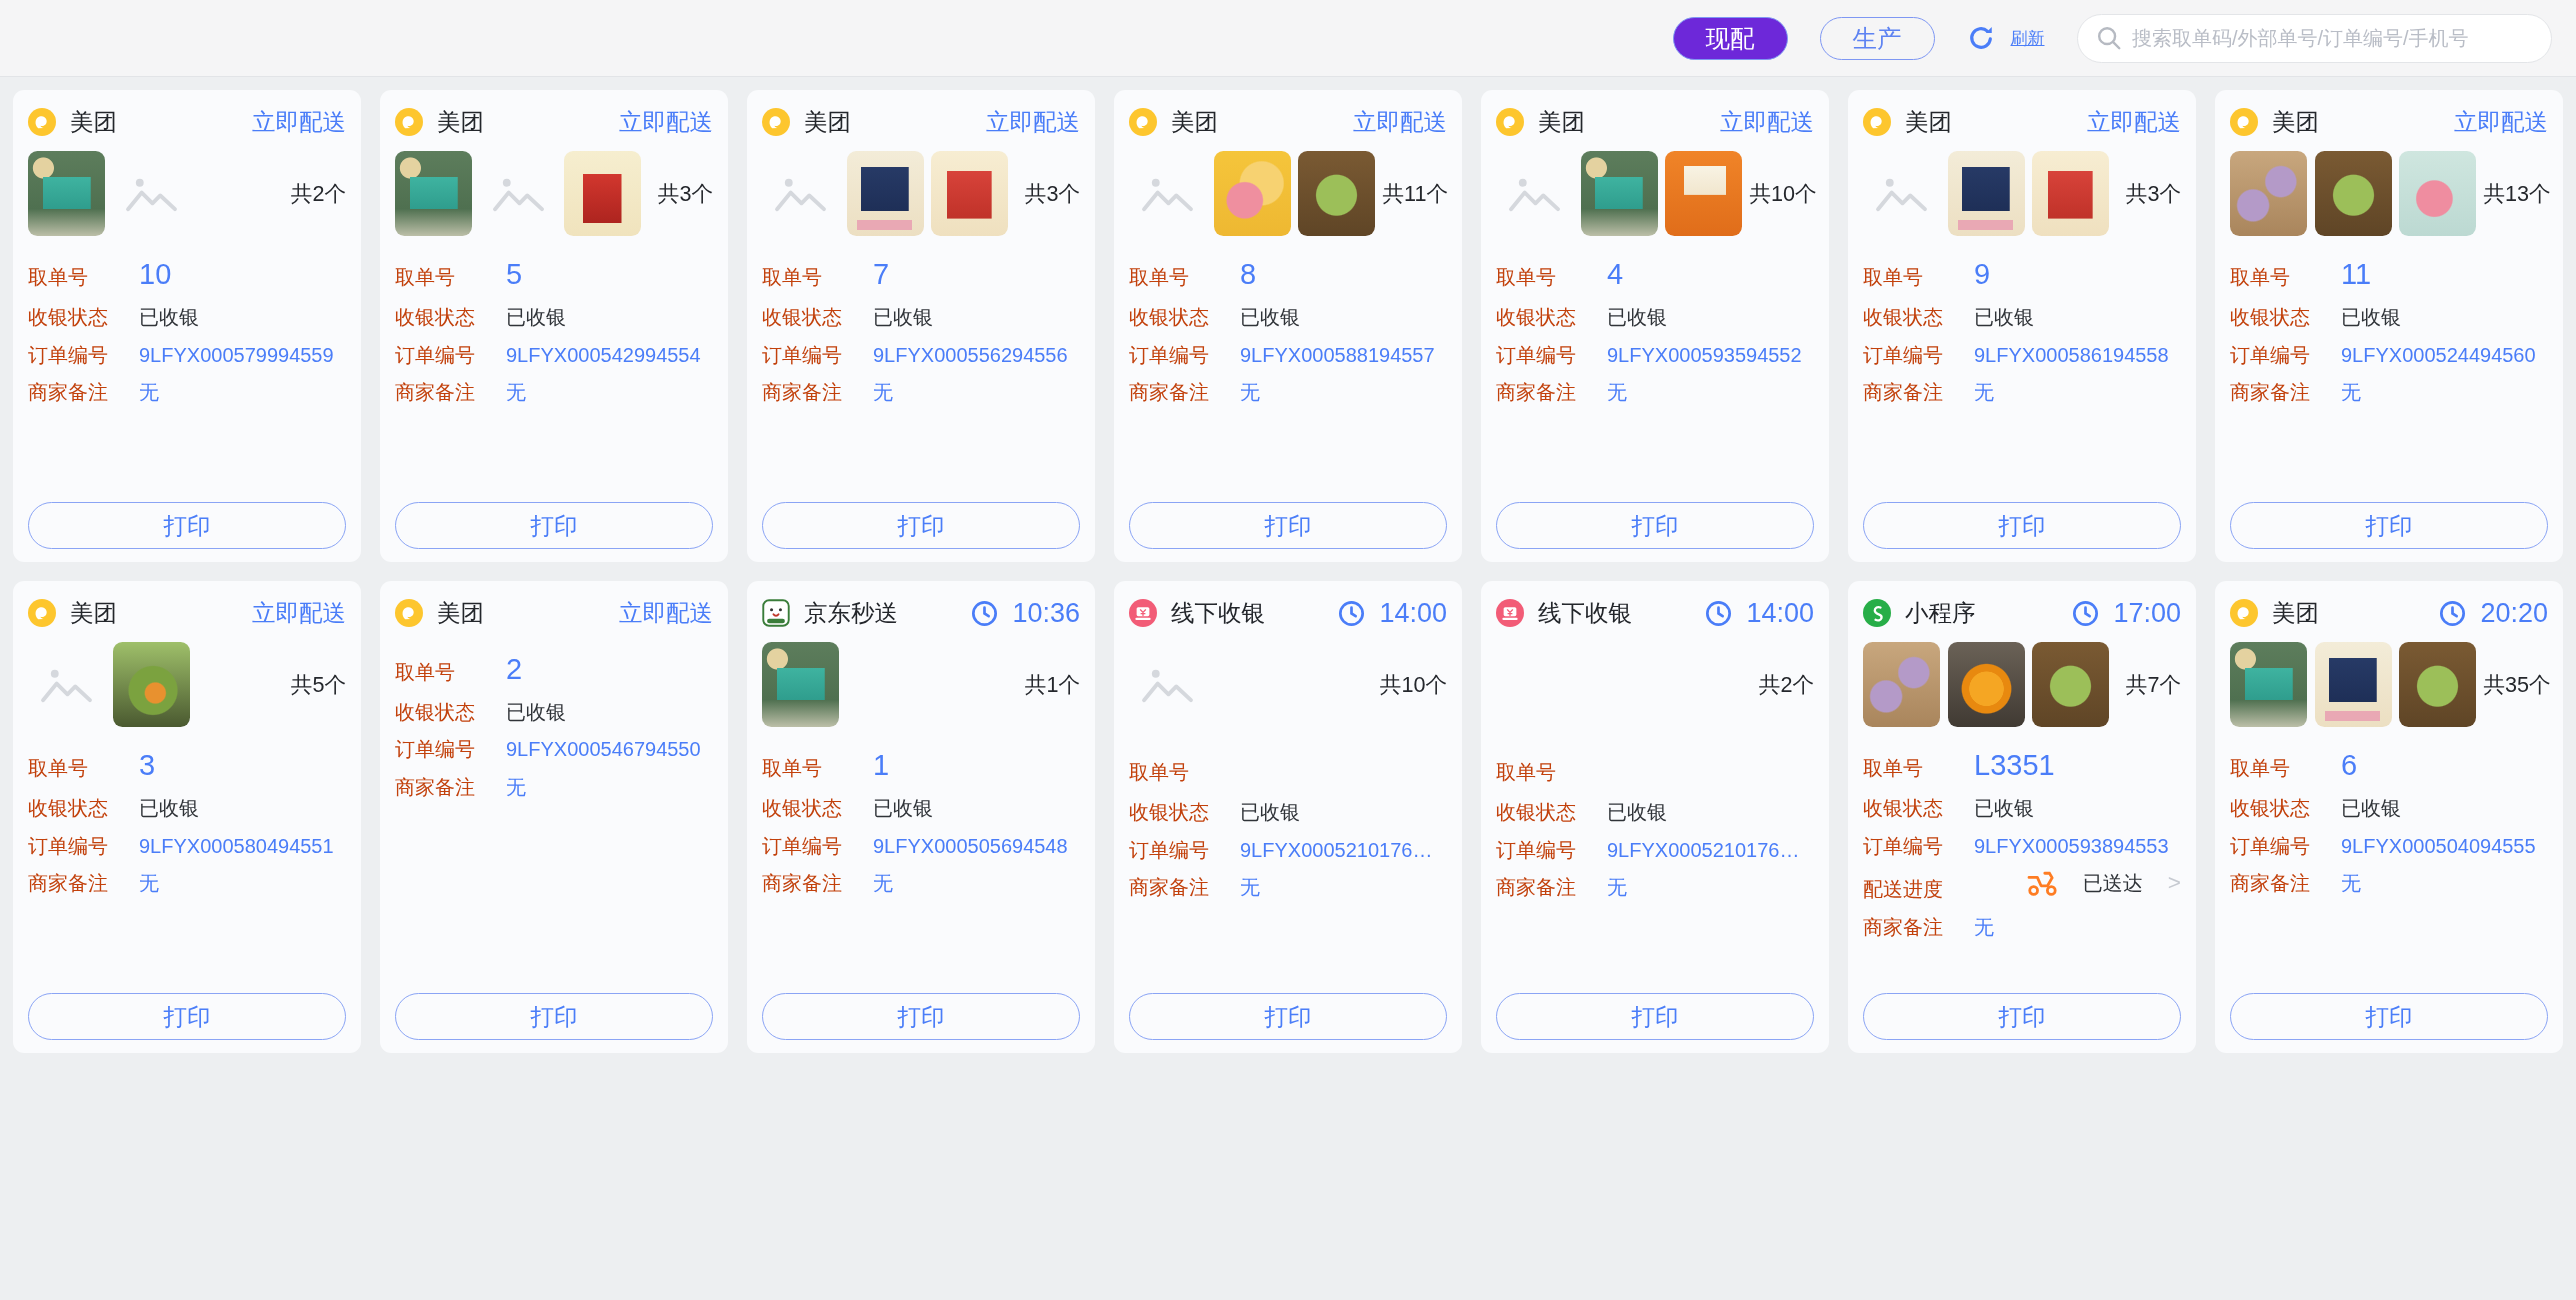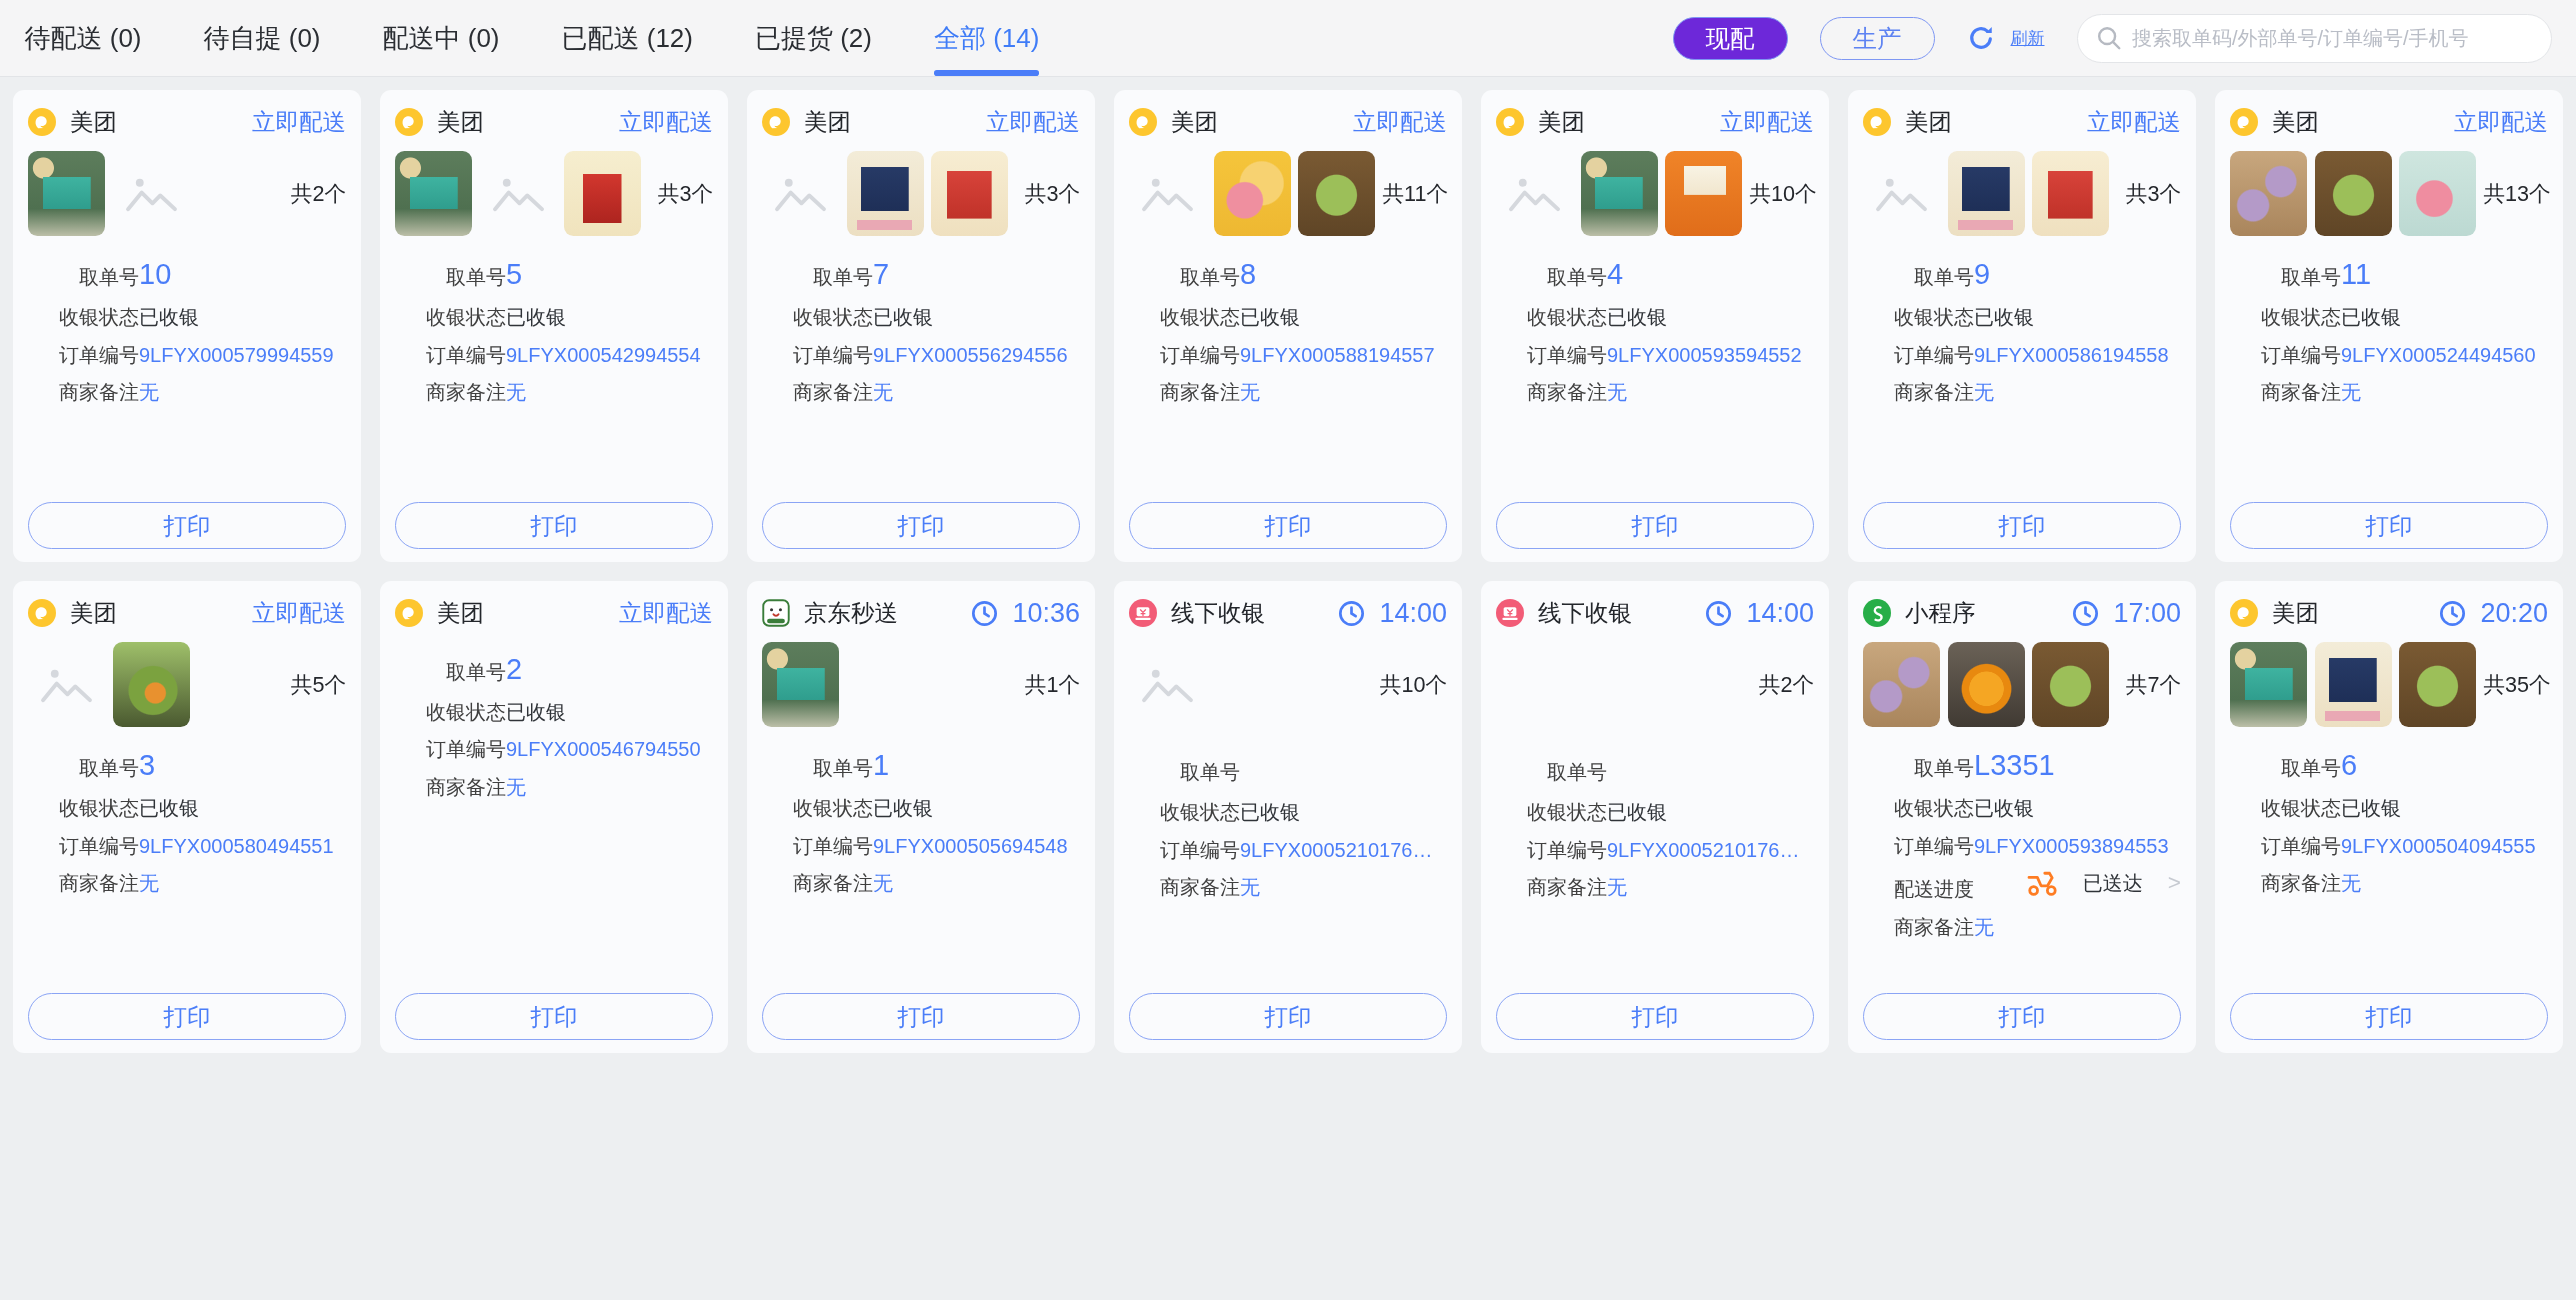--- a/index.html
+++ b/index.html
@@ -63,21 +63,21 @@
   .timewrap { display:flex; align-items:center; gap:14px; }
   .timewrap svg { width:27px; height:27px; }
   .time { font-size:27px; color:#4a7df8; }
   .thumbs { margin-top:9.4px; height:87px; display:flex; align-items:center; gap:7.5px; }
   .thumb { width:77px; height:85px; border-radius:9.4px; flex:none; }
   .thumb.ph { background:transparent; display:flex; align-items:center; justify-content:center; }
   .thumb.ph svg { width:55px; height:43px; }
   .count { margin-left:auto; font-size:21.6px; color:#24272c; white-space:nowrap; }
   .fields { margin-top:21px; }
   .frow { display:flex; align-items:baseline; margin-bottom:10.3px; min-height:24.5px; }
-  .flabel { width:111px; flex:none; font-size:20px; color:#404040; white-space:nowrap;text-align:right; }
+  .flabel { width:111px; flex:none; font-size:20px; color:#c2410c; white-space:nowrap; }
   .fvalue { font-size:20px; color:#2f3338; white-space:nowrap; overflow:hidden; text-overflow:ellipsis; max-width:198px; }
   .fvalue.link { color:#4a7df8; }
   .frow.pickup { margin-bottom:13px; }
   .frow.pickup .fvalue { font-size:29px; color:#4a7df8; min-height:30px; }
   .dval { margin-left:auto; display:flex; align-items:center; gap:25px; font-size:20px; color:#2f3338; cursor:pointer; }
   .dval svg { width:32px; height:26px; }
   .chev { color:#c6cad1; font-size:22.6px; }
   .print-btn {
     margin-top:auto; height:47px; width:100%; border:1.9px solid #8aa4f5;
     border-radius:24.5px; background:transparent; color:#4a7df8; font-size:23.5px;
@@ -120,28 +120,20 @@
     linear-gradient(#f8f3e4,#f1e6cd) 56% 26% / 55% 34% no-repeat,
     linear-gradient(180deg,#f08428,#e06d1a); }
   .t-orangeyolk { background:
     radial-gradient(circle at 50% 55%, #f5a623 0 28%, #e8890f 29% 40%, rgba(0,0,0,0) 42%),
     linear-gradient(180deg,#6b6257,#403a33); }
 </style>
 </head>
 <body>
 
 <div class="topbar">
-  <div class="tabs" id="tabs">
-      <div class="tab">待配送 (0)</div>
-      <div class="tab">待自提 (0)</div>
-      <div class="tab">配送中 (0)</div>
-      <div class="tab">已配送 (12)</div>
-      <div class="tab">已提货 (2)</div>
-      <div class="tab active">全部 (14)</div>
-    </div>
   <div class="topbar-right">
     <div class="pill primary">现配</div>
     <div class="pill ghost">生产</div>
     <div class="refresh">
       <svg viewBox="0 0 30 30">
         <path d="M25 16a10 10 0 1 1-3.2-8.4" fill="none" stroke="#4a7df8" stroke-width="3.4" stroke-linecap="round"></path>
         <path d="M26.5 3.2v6.4h-6.4z" fill="#4a7df8"></path>
       </svg>
       <span>刷新</span>
     </div>

